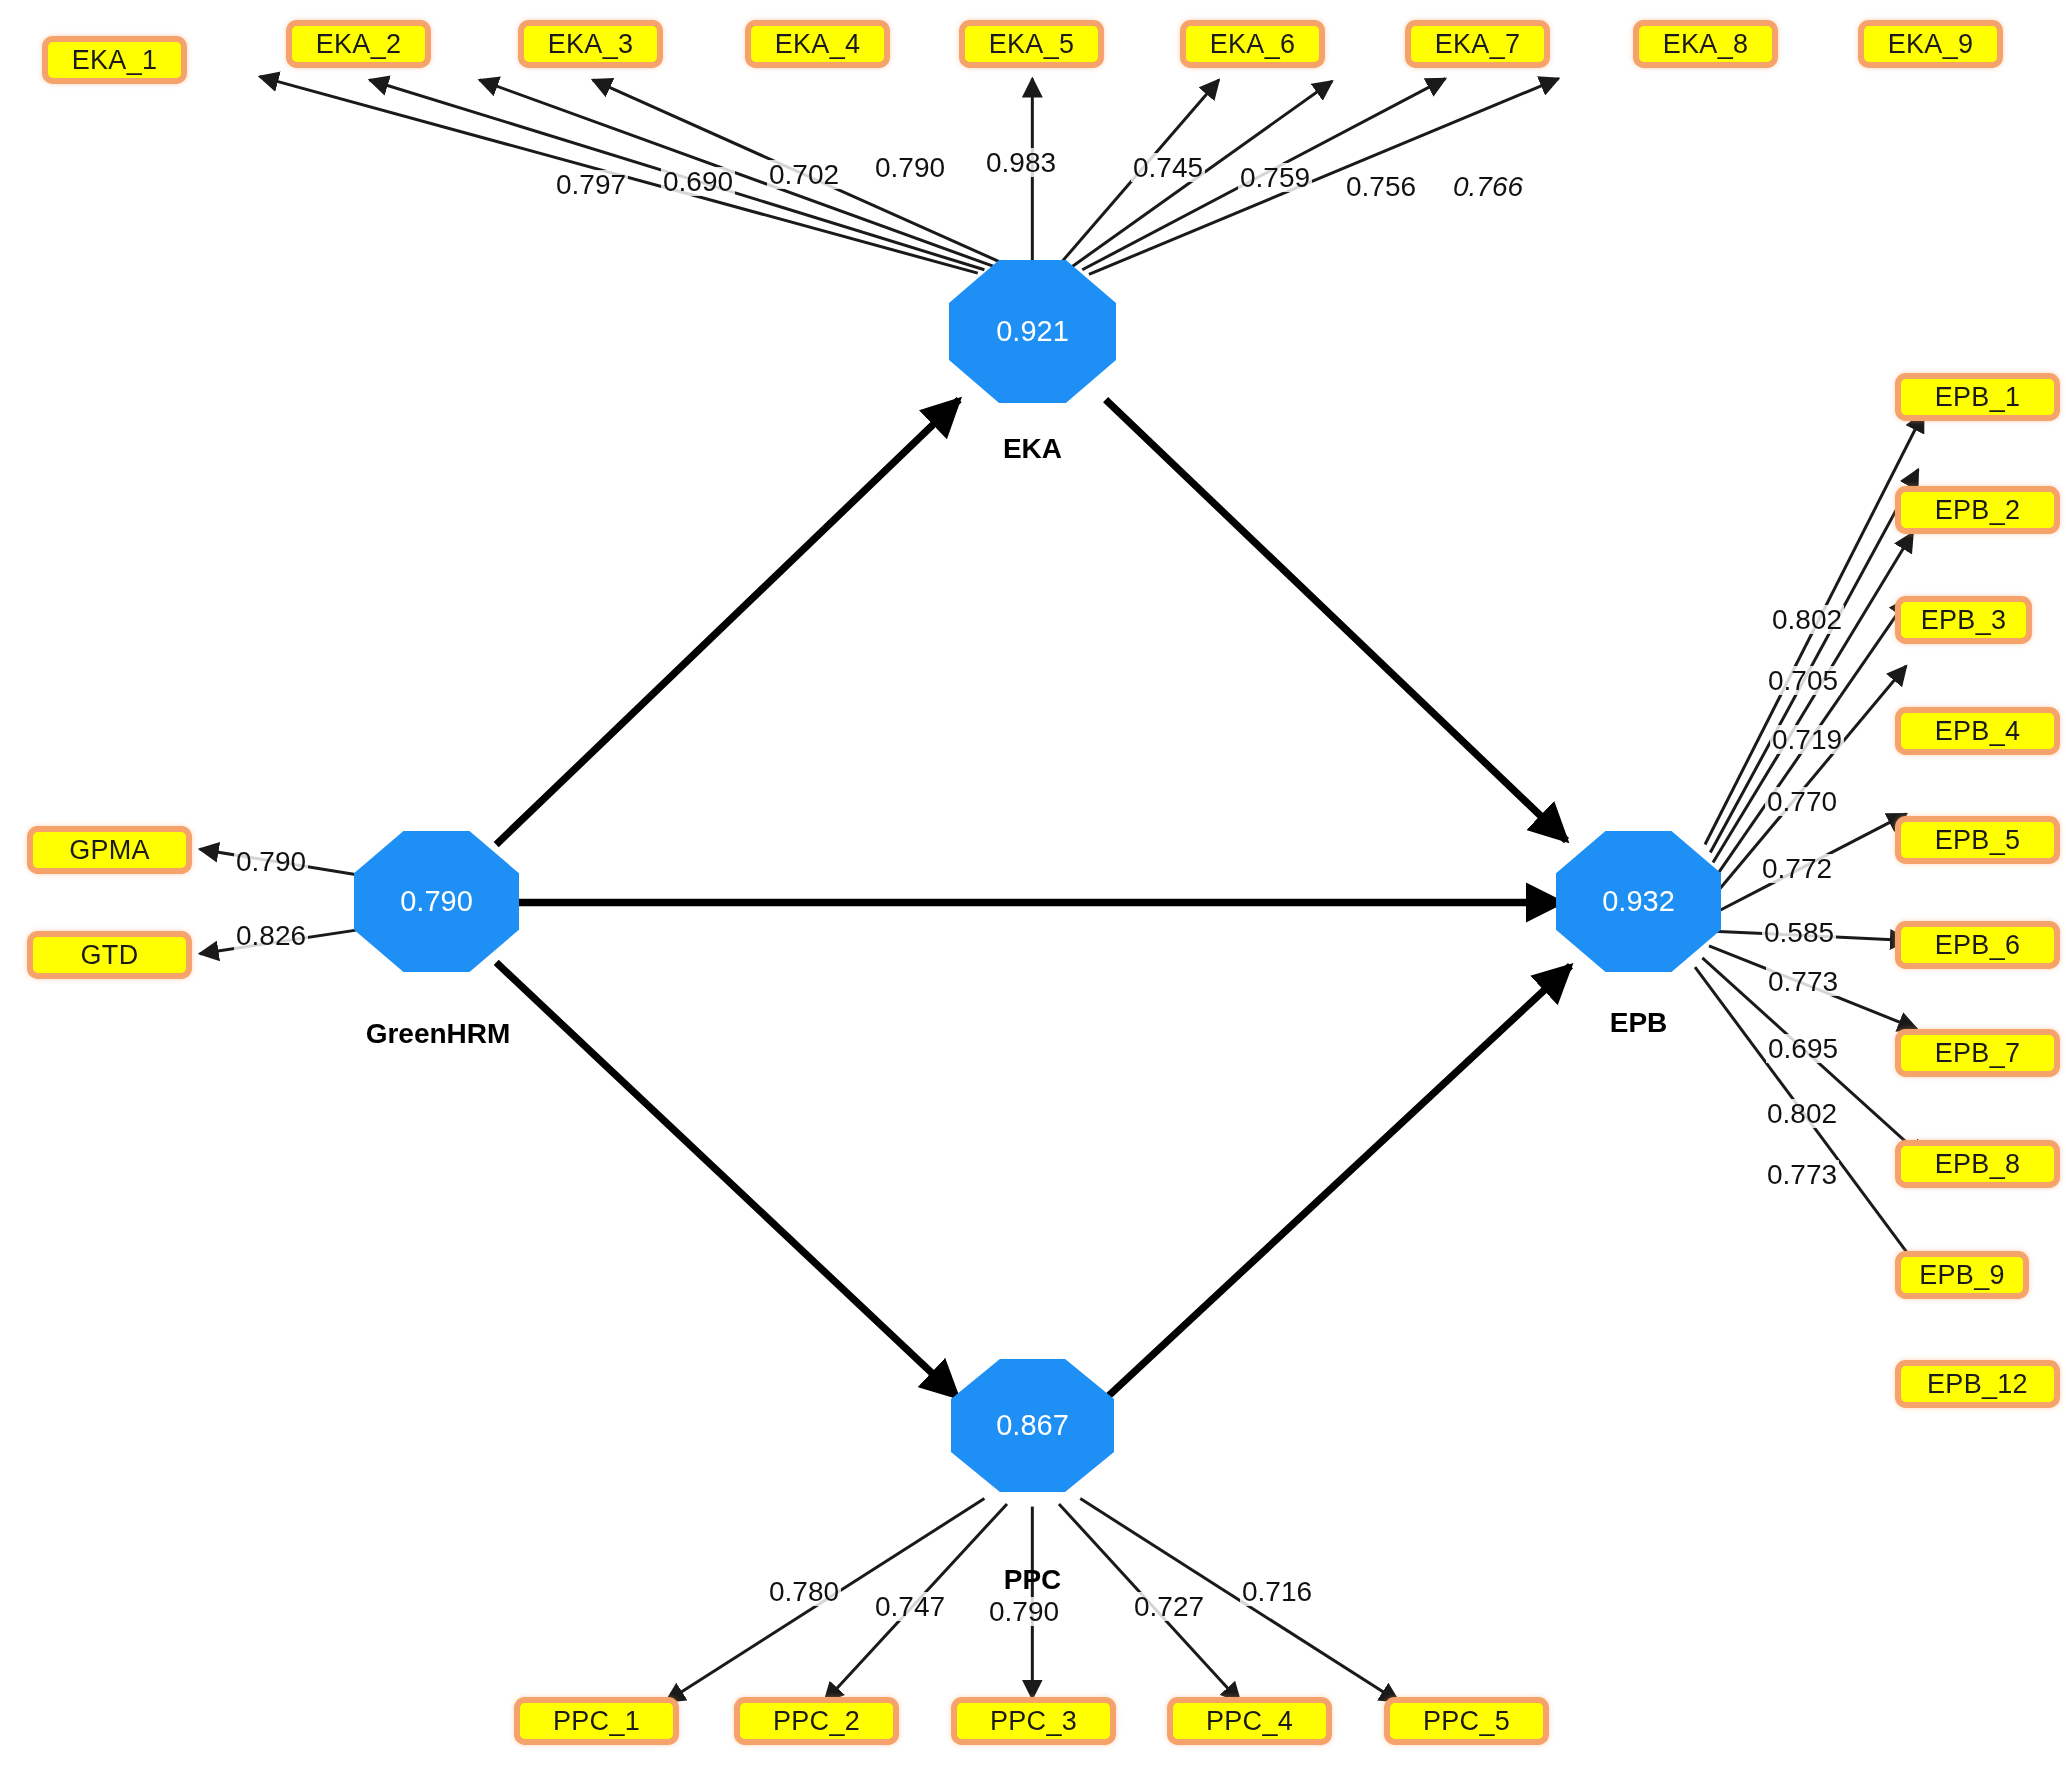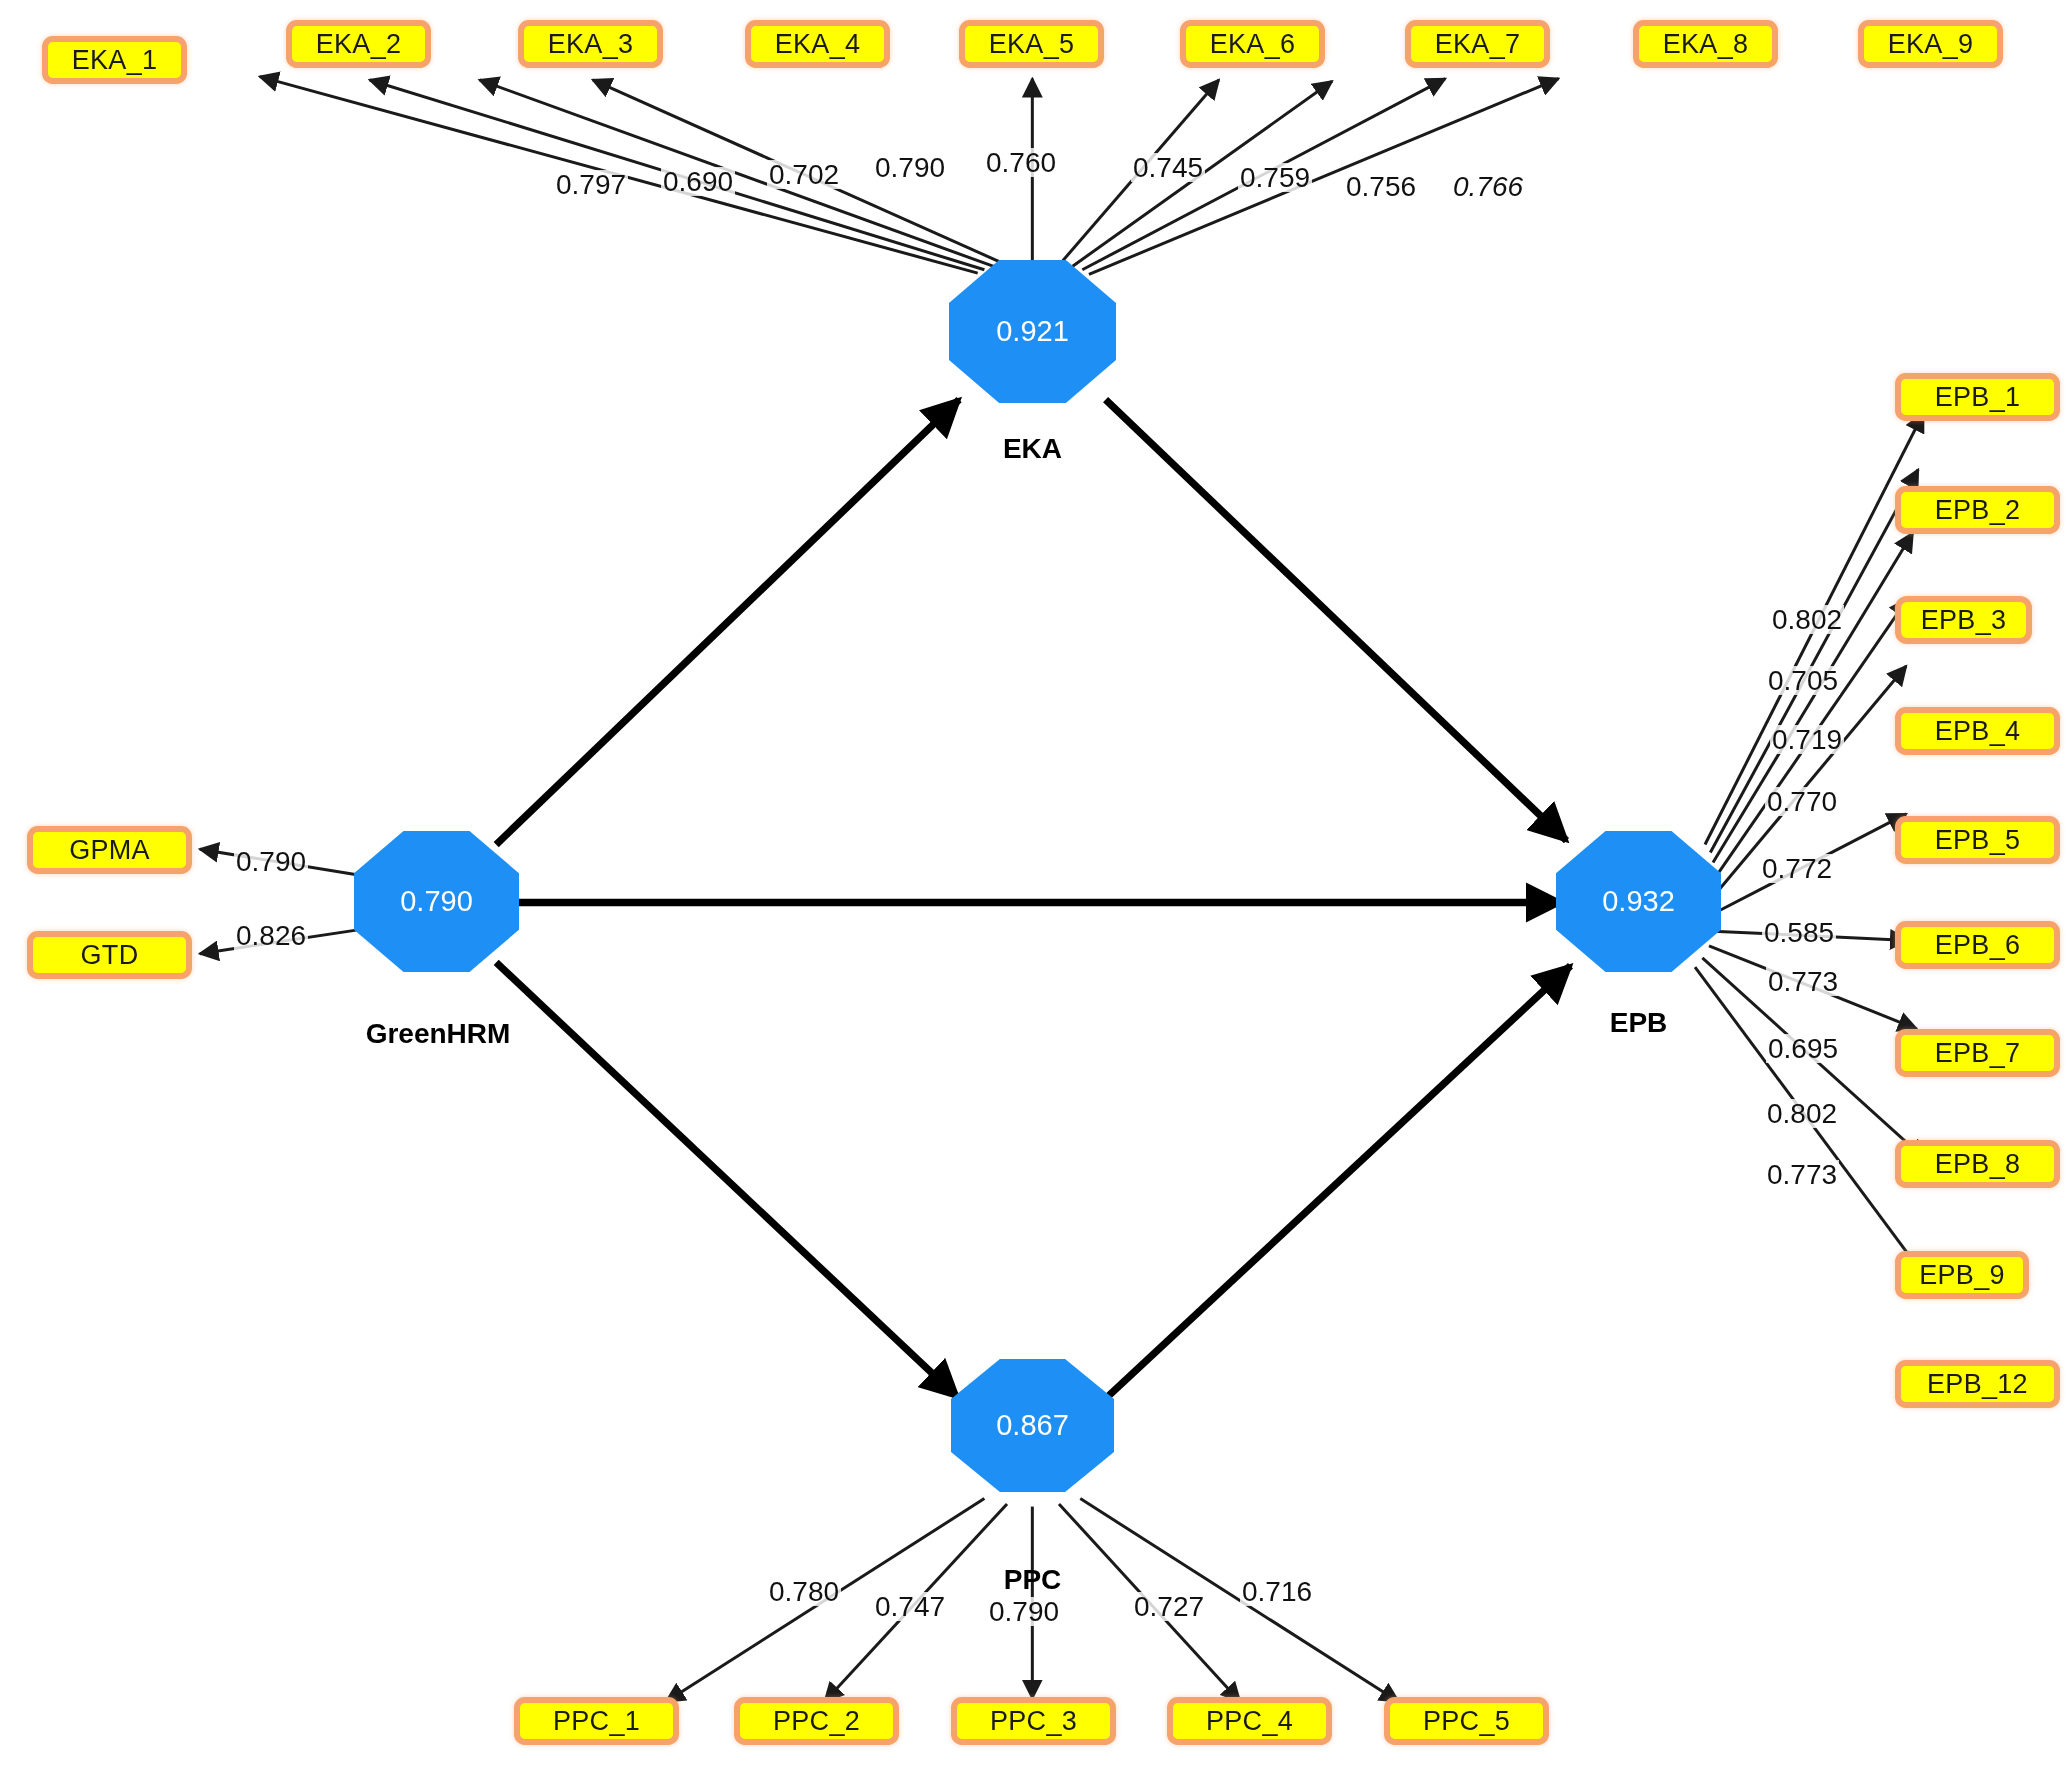--- a/index.html
+++ b/index.html
@@ -163,21 +163,21 @@
     <span>EKA_8</span>
   </div>
   <div class="indicator" style="left:1858px; top:20px; width:145px; height:48px;">
     <span>EKA_9</span>
   </div>
 
   <div class="loading" style="left:554px; top:170px;">0.797</div>
   <div class="loading" style="left:661px; top:167px;">0.690</div>
   <div class="loading" style="left:767px; top:160px;">0.702</div>
   <div class="loading" style="left:873px; top:153px;">0.790</div>
-  <div class="loading" style="left:984px; top:148px;">0.760</div>
+  <div class="loading" style="left:984px; top:148px;">0.983</div>
   <div class="loading" style="left:1131px; top:153px;">0.745</div>
   <div class="loading" style="left:1238px; top:163px;">0.759</div>
   <div class="loading" style="left:1344px; top:172px;">0.756</div>
   <div class="loading" style="left:1451px; top:172px;font-style:italic;">0.766</div>
 
   <div class="latent" style="left:949px; top:260px; width:167px; height:143px;">
     <span>0.921</span>
   </div>
   <div class="latent-label" style="left:949px; top:433px; width:167px;">EKA</div>
 
@@ -211,21 +211,21 @@
   <div class="loading" style="left:1766px; top:1034px;">0.695</div>
   <div class="loading" style="left:1765px; top:1099px;">0.802</div>
   <div class="loading" style="left:1765px; top:1160px;">0.773</div>
 
   <div class="indicator" style="left:1895px; top:373px; width:165px; height:48px;">
     <span>EPB_1</span>
   </div>
   <div class="indicator" style="left:1895px; top:486px; width:165px; height:48px;">
     <span>EPB_2</span>
   </div>
-  <div class="indicator" style="left:1895px; top:596px; width:137px; height:48px;border-radius:12px;">
+  <div class="indicator" style="left:1895px; top:596px; width:137px; height:48px;">
     <span>EPB_3</span>
   </div>
   <div class="indicator" style="left:1895px; top:707px; width:165px; height:48px;">
     <span>EPB_4</span>
   </div>
   <div class="indicator" style="left:1895px; top:816px; width:165px; height:48px;">
     <span>EPB_5</span>
   </div>
   <div class="indicator" style="left:1895px; top:921px; width:165px; height:48px;">
     <span>EPB_6</span>

